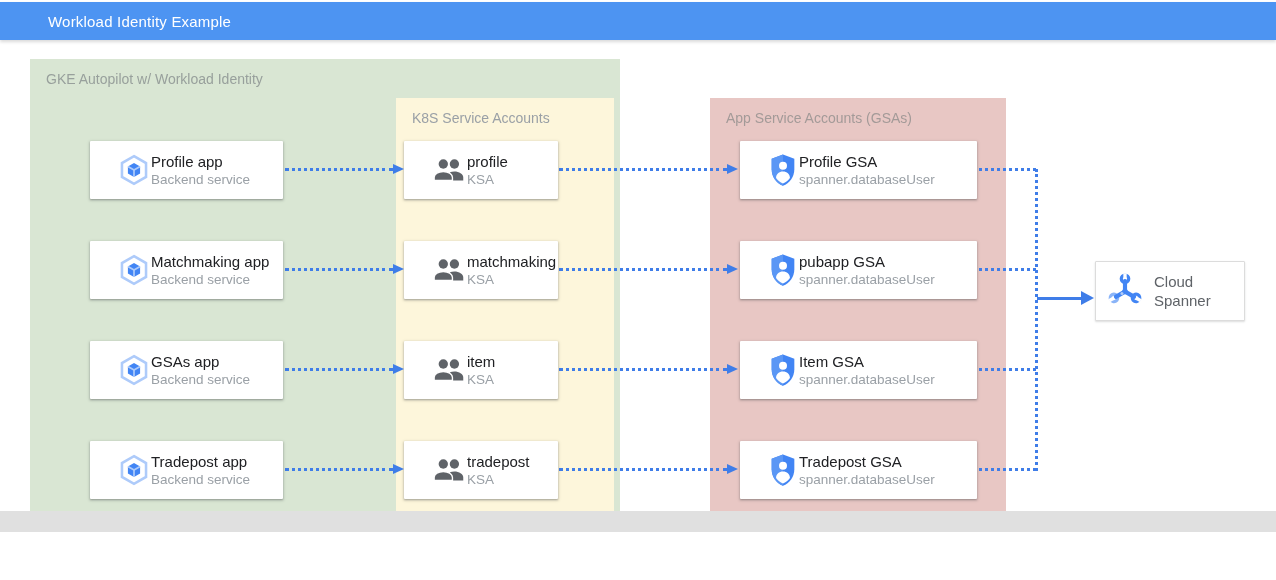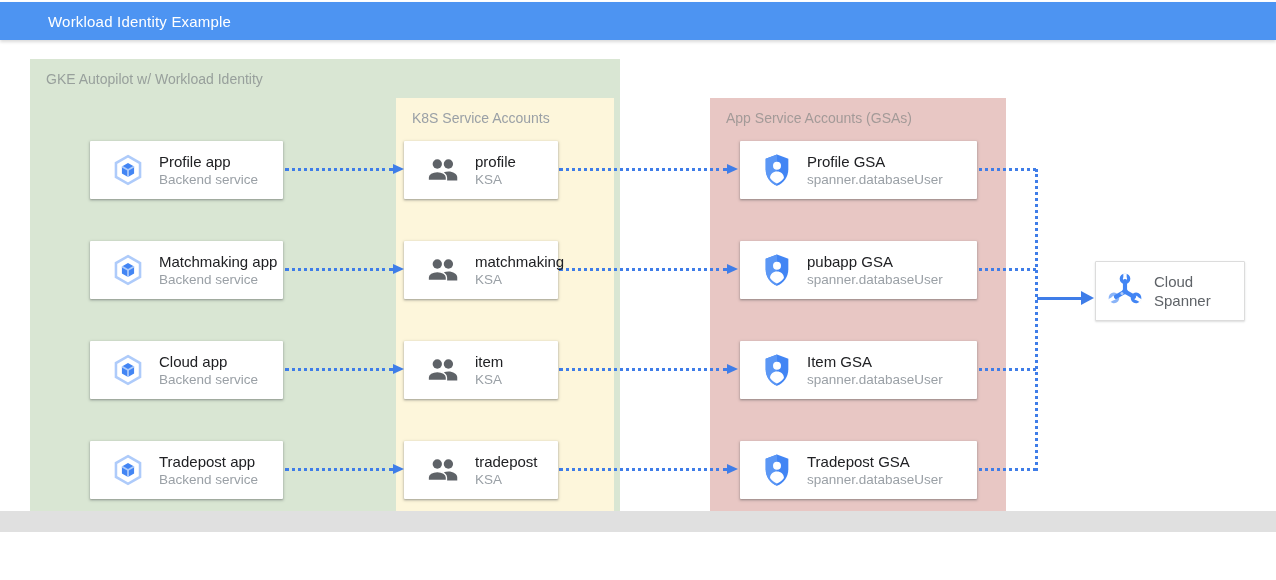--- a/index.html
+++ b/index.html
@@ -22,21 +22,21 @@
   .group .glabel{font-size:14px;color:#98a09c;padding:12px 0 0 16px;white-space:nowrap;}
   .g-gke{left:30px;top:59px;width:590px;height:480px;background:var(--gke-bg,#d9e6d3);}
   .g-ksa{left:360px;top:98px;width:218px;height:422px;background:var(--ksa-bg,#fdf6db);margin-left:36px;}
   .g-ksa .glabel,.g-gsa .glabel{color:#9aa0a6;}
   .g-gsa{left:710px;top:98px;width:296px;height:422px;background:var(--gsa-bg,#e8c7c4);}
   .g-gsa .glabel{color:#a39a98;}
   
   .card{
     position:absolute;height:58px;background:#ffffff;border-radius:1px;
     box-shadow:0 1px 2px rgba(60,64,67,.35), 0 1px 3px 1px rgba(60,64,67,.15);
-    display:flex;align-items:center;padding-left:21px;box-sizing:border-box;gap:14px;
+    display:flex;align-items:center;padding-left:27px;box-sizing:border-box;
   }
   .card .txt{display:flex;flex-direction:column;line-height:1.28;min-width:0;}
   .card .t1{font-size:15px;color:#202124;white-space:nowrap;}
   .card .t2{font-size:13.5px;color:#9aa0a6;white-space:nowrap;}
   .c-app{left:90px;width:193px;}
   .c-ksa{left:404px;width:154px;}
   .c-gsa{left:740px;width:237px;}
   .r1{top:141px}.r2{top:241px}.r3{top:341px}.r4{top:441px}
   .c-spanner{
     left:1095px;top:261px;width:150px;height:60px;
@@ -158,21 +158,21 @@
     <div class="txt">
         <span class="t1">Matchmaking app</span>
         <span class="t2">Backend service</span>
       </div>
   </div>
   <div class="card c-app r3">
     <svg class="icon" width="34" height="34" viewBox="0 0 24 24">
         <use href="#i-gke"></use>
       </svg>
     <div class="txt">
-        <span class="t1">Cloud app</span>
+        <span class="t1">GSAs app</span>
         <span class="t2">Backend service</span>
       </div>
   </div>
   <div class="card c-app r4">
     <svg class="icon" width="34" height="34" viewBox="0 0 24 24">
         <use href="#i-gke"></use>
       </svg>
     <div class="txt">
         <span class="t1">Tradepost app</span>
         <span class="t2">Backend service</span>

